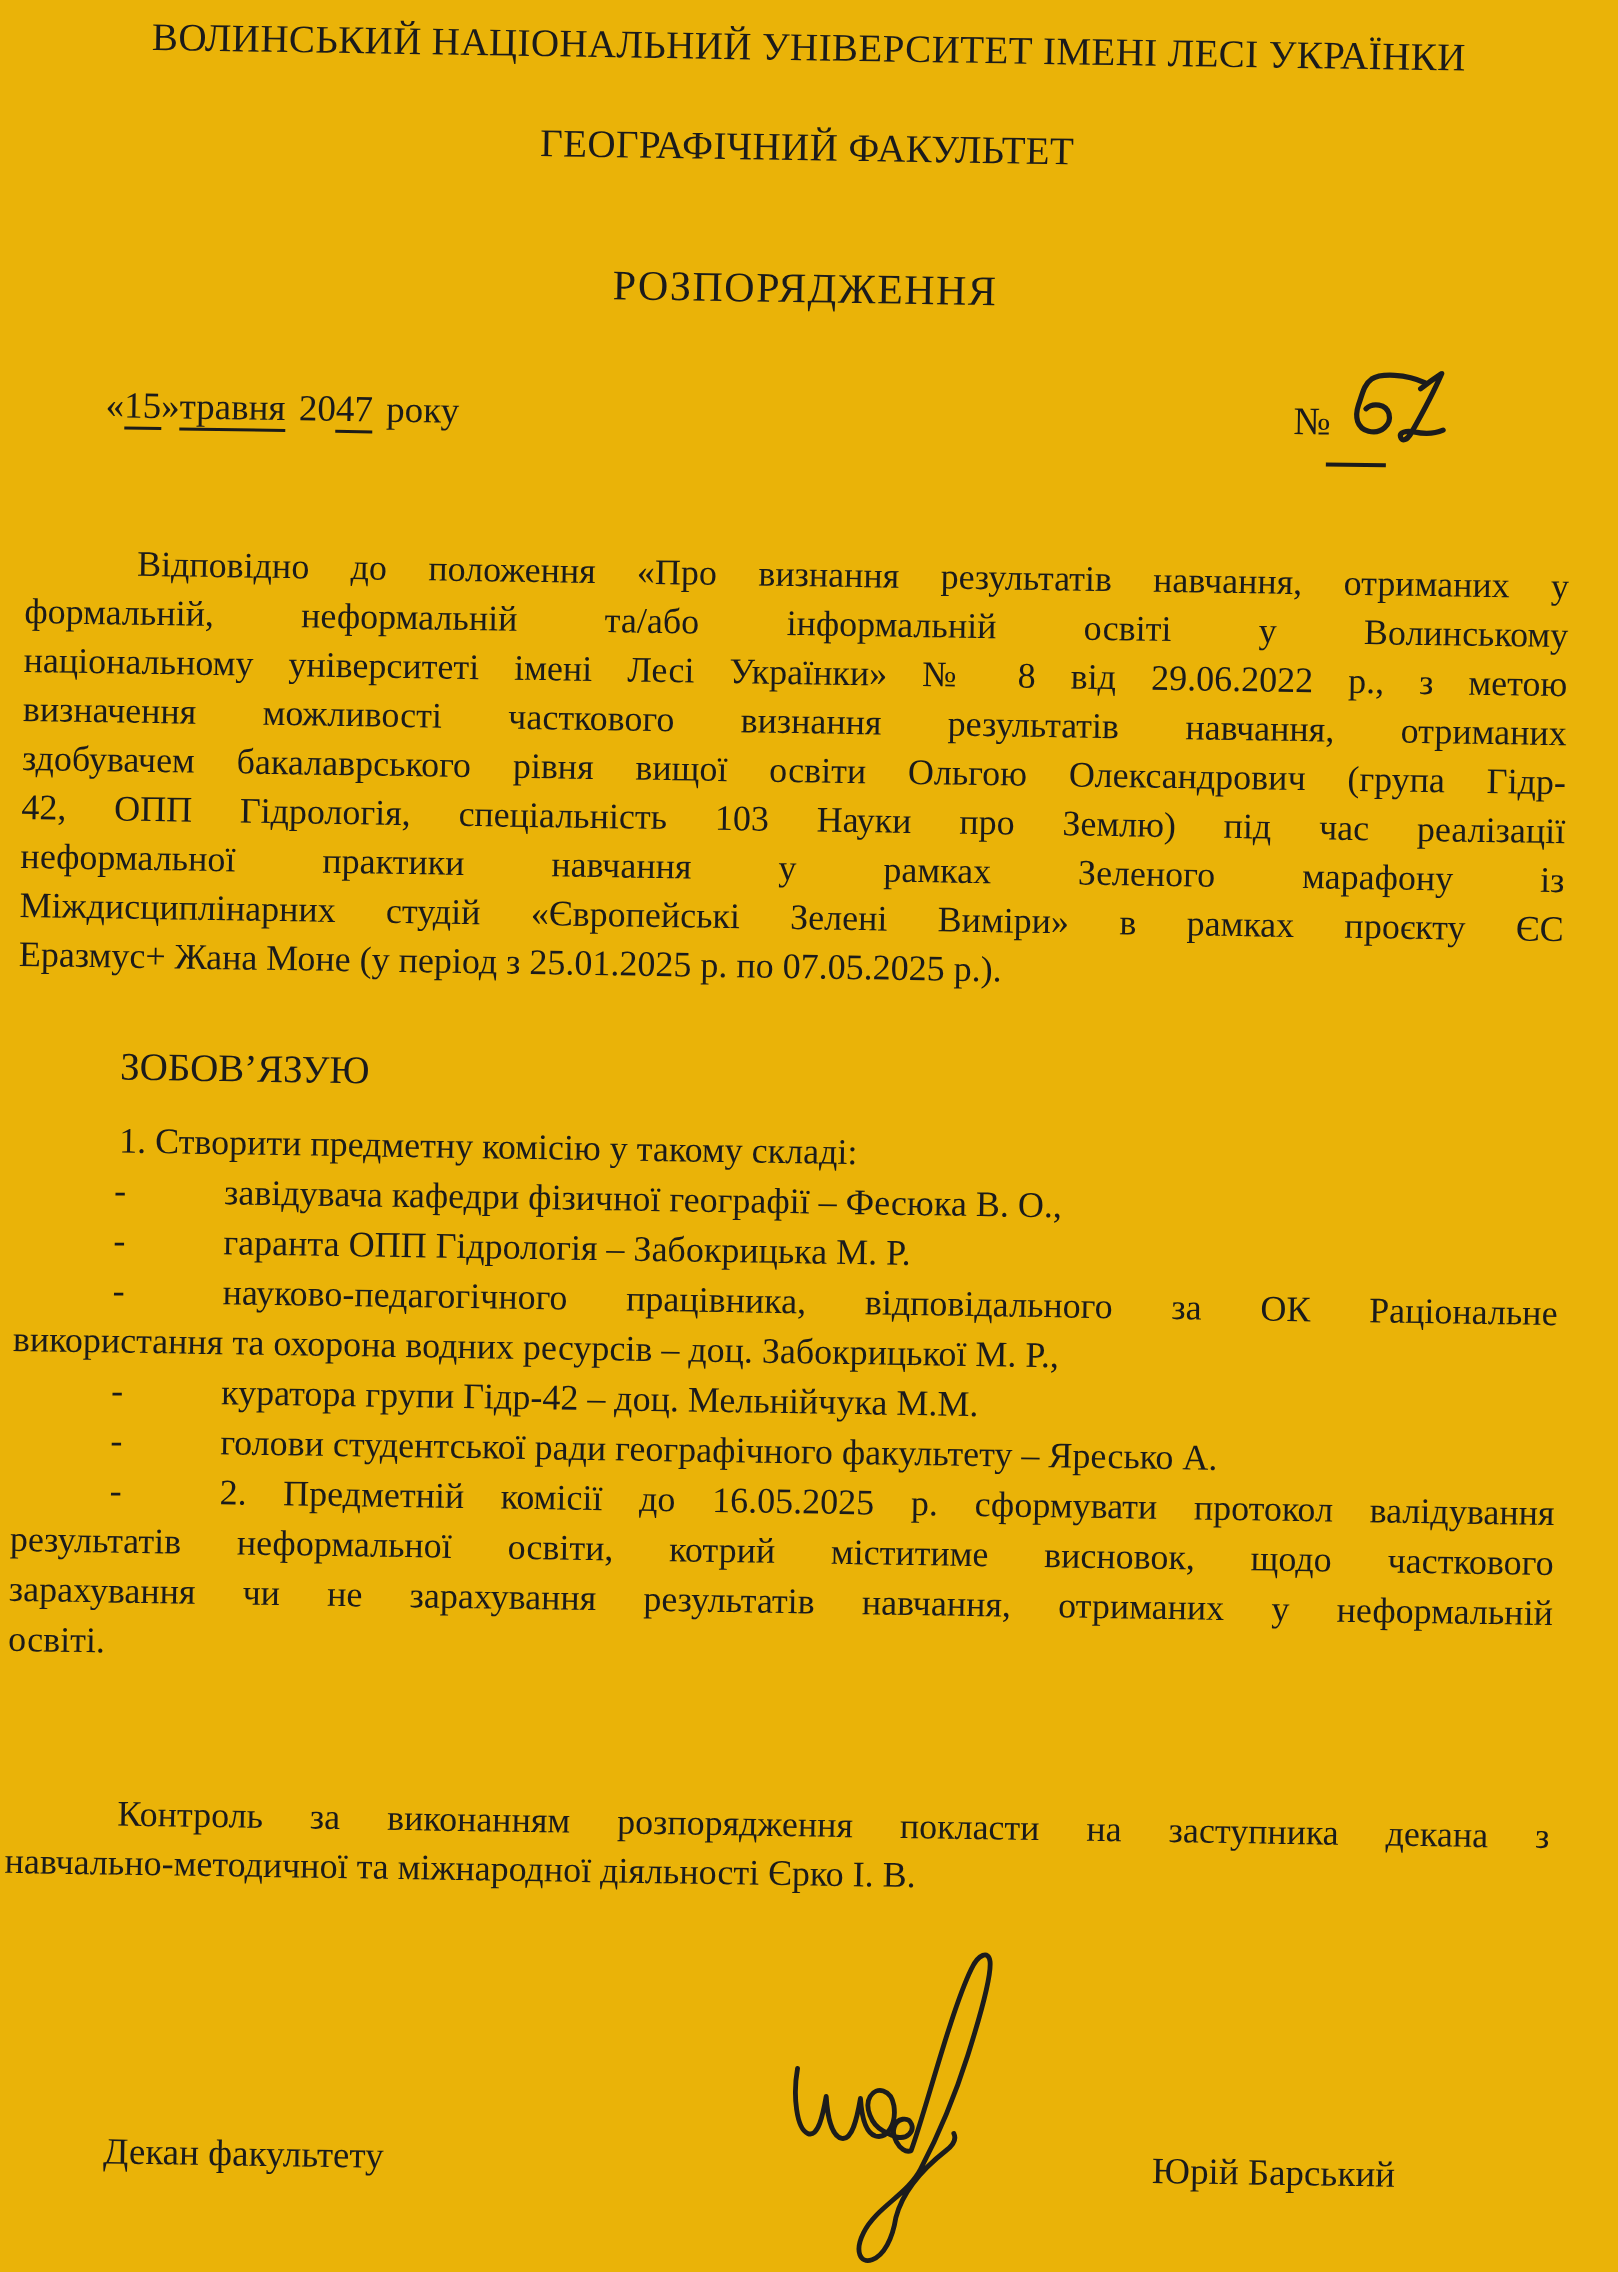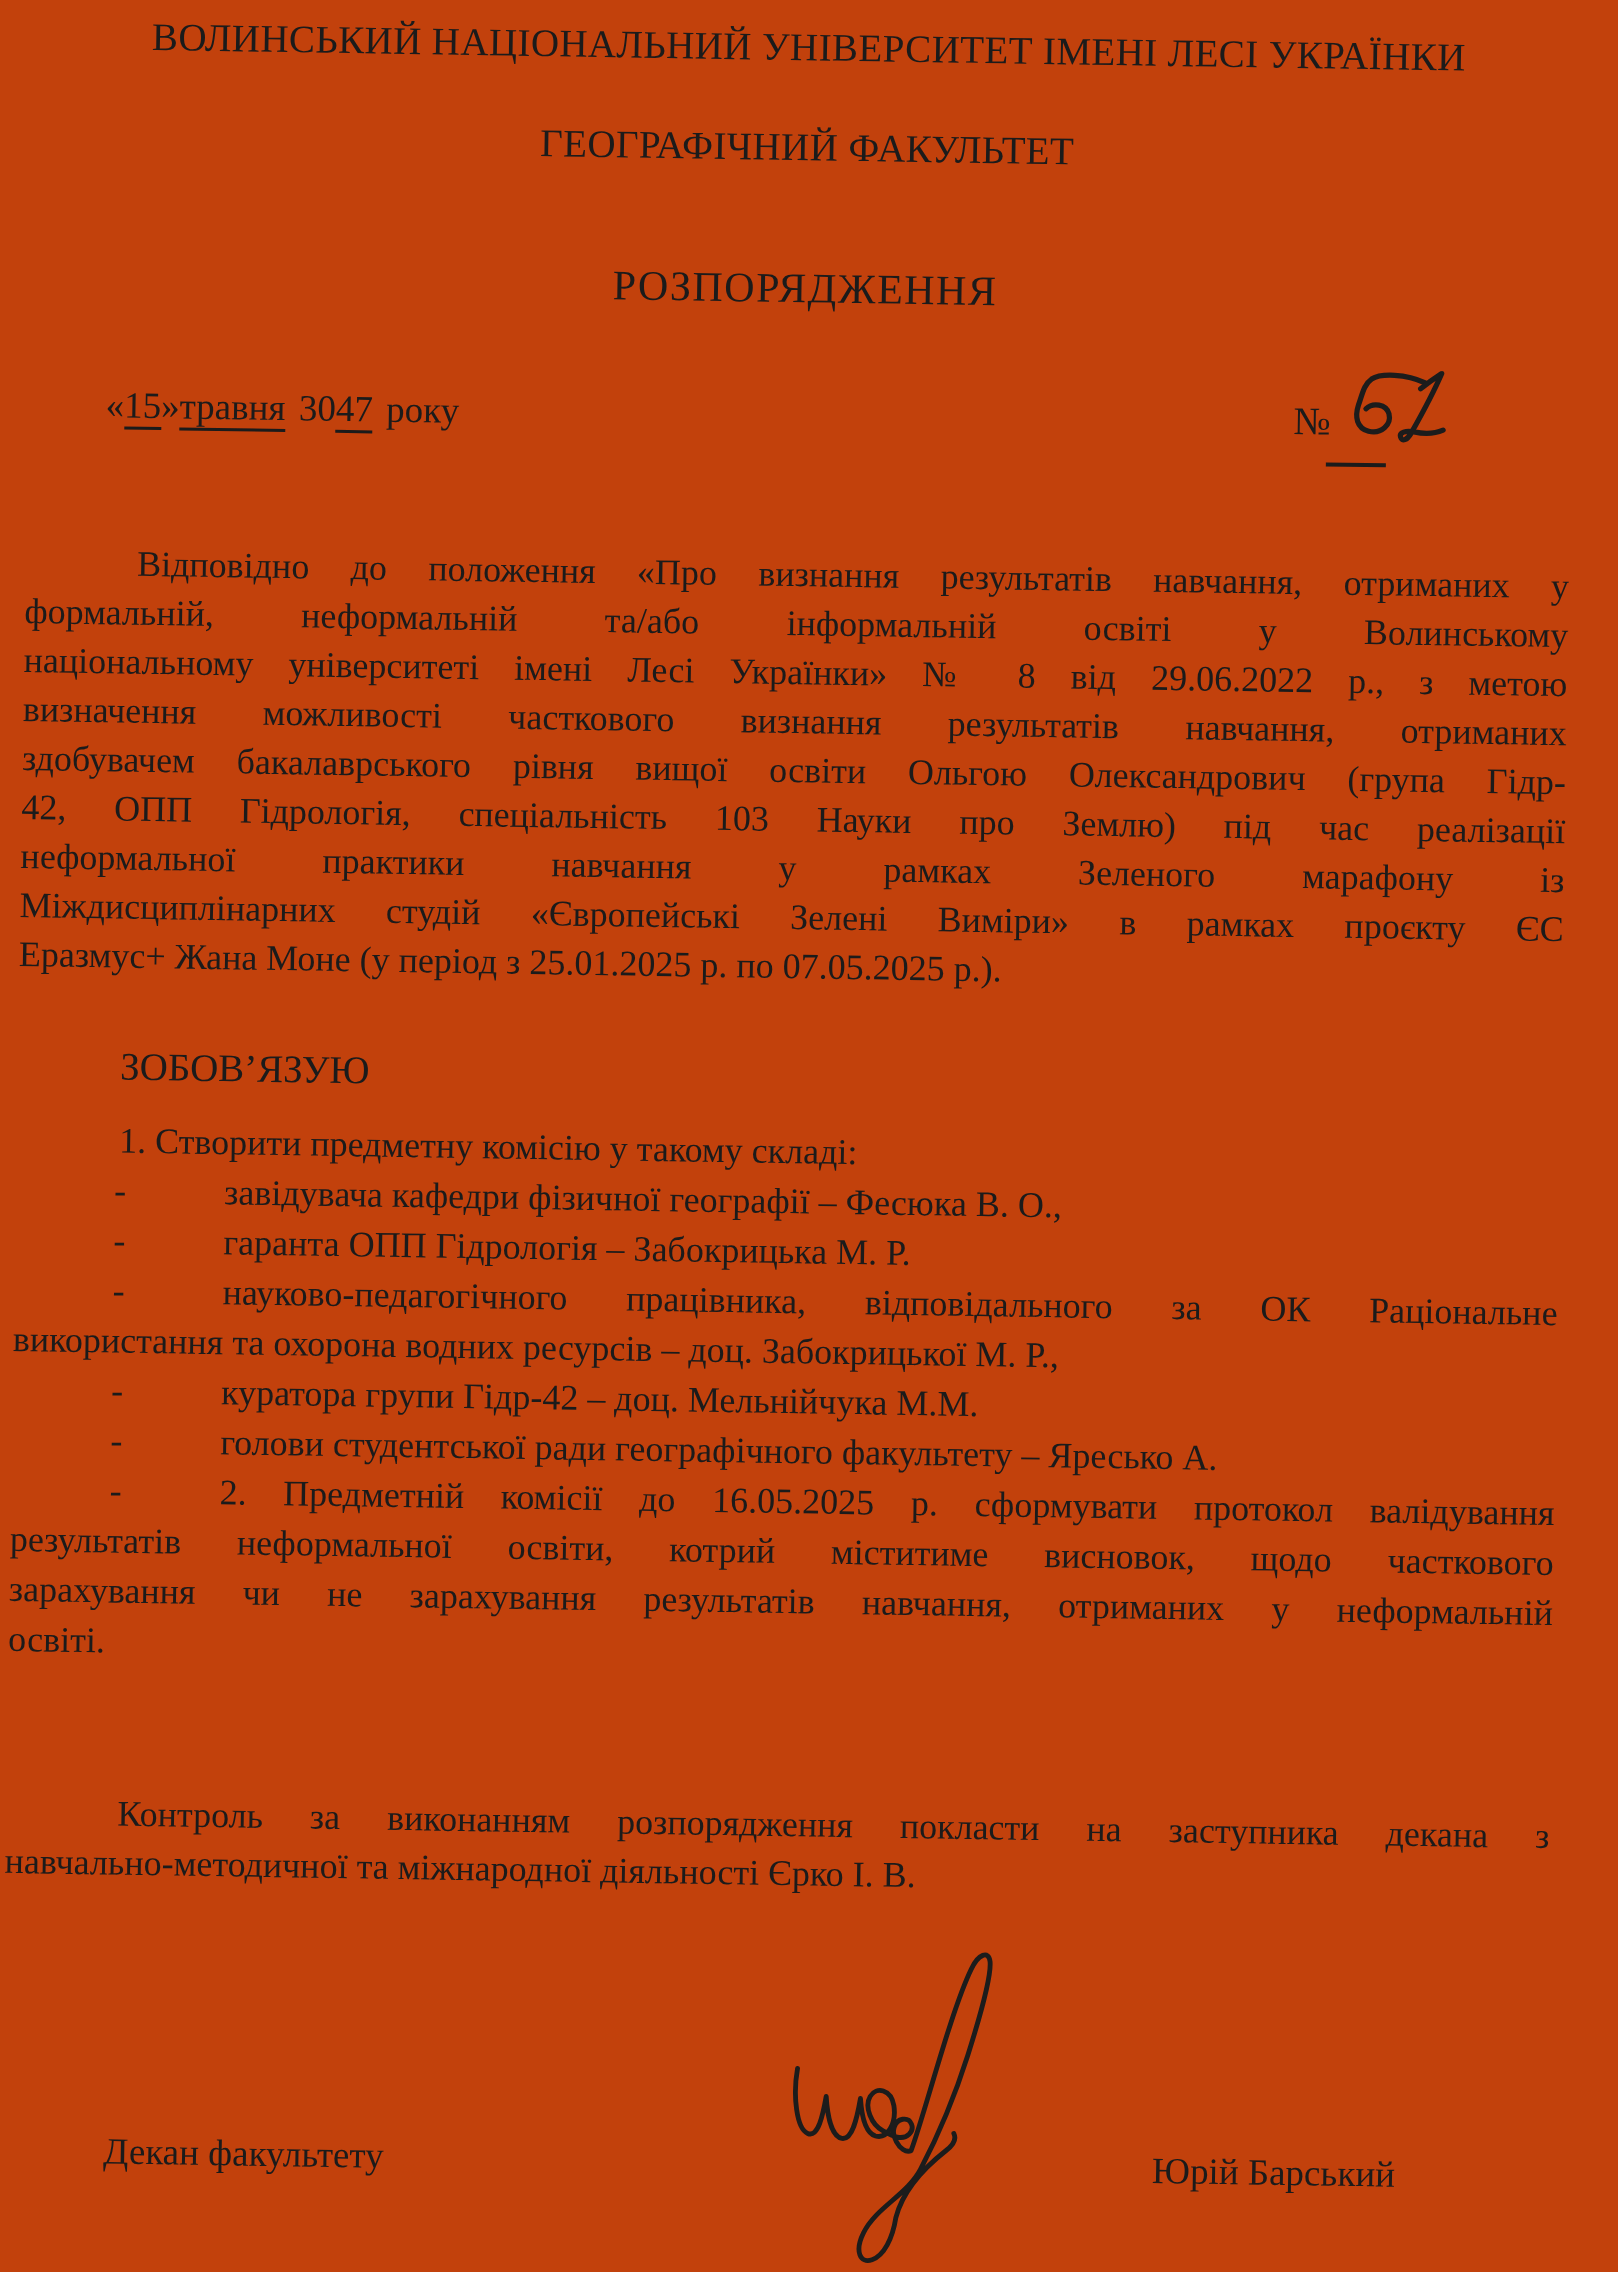--- a/index.html
+++ b/index.html
@@ -3,21 +3,21 @@
 <meta charset="utf-8">
 <style>
   * { box-sizing: border-box; }
   html, body { margin: 0; padding: 0; }
   body { width: 1619px; height: 2273px; overflow: hidden; }
 
   .page {
     position: relative;
     width: 1619px;
     height: 2273px;
-    background: #c2410c;
+    background: #eab308;
     overflow: hidden;
     font-family: "Liberation Serif", "DejaVu Serif", serif;
     color: #1b1b1b;
   }
 
   
   .sheet {
     position: absolute;
     inset: 0;
     transform: rotate(0.9deg);
@@ -69,21 +69,21 @@
 <body>
 
 <div class="page">
   <div class="sheet">
 
     <div class="h1">ВОЛИНСЬКИЙ НАЦІОНАЛЬНИЙ УНІВЕРСИТЕТ ІМЕНІ ЛЕСІ УКРАЇНКИ</div>
     <div class="h2">ГЕОГРАФІЧНИЙ ФАКУЛЬТЕТ</div>
     <div class="title">РОЗПОРЯДЖЕННЯ</div>
 
     <div class="date-row">
-      <div class="date-left"><span>«</span><span class="fill">15</span><span>»</span><span class="fill">травня</span><span class="sp-left">30</span><span class="fill">47</span><span class="sp-left">року</span></div>
+      <div class="date-left"><span>«</span><span class="fill">15</span><span>»</span><span class="fill">травня</span><span class="sp-left">20</span><span class="fill">47</span><span class="sp-left">року</span></div>
 
       <div class="order-no">
         <span class="no-sign">№</span>
         <svg class="num51" viewBox="0 0 150 110" role="img" aria-label="51">
           <path d="M 118 16 C 92 4 58 4 46 12 C 36 19 34 32 29 47 C 24 63 27 78 43 82 C 60 86 74 73 70 58 C 66 45 48 43 39 52"></path>
           <path d="M 112 24 C 124 14 134 7 140 3 C 128 32 112 62 100 84 C 95 93 88 96 86 89 C 84 83 93 80 104 82 C 119 85 132 84 143 79"></path>
         </svg>
         <div class="num-underline"></div>
       </div>
     </div>

